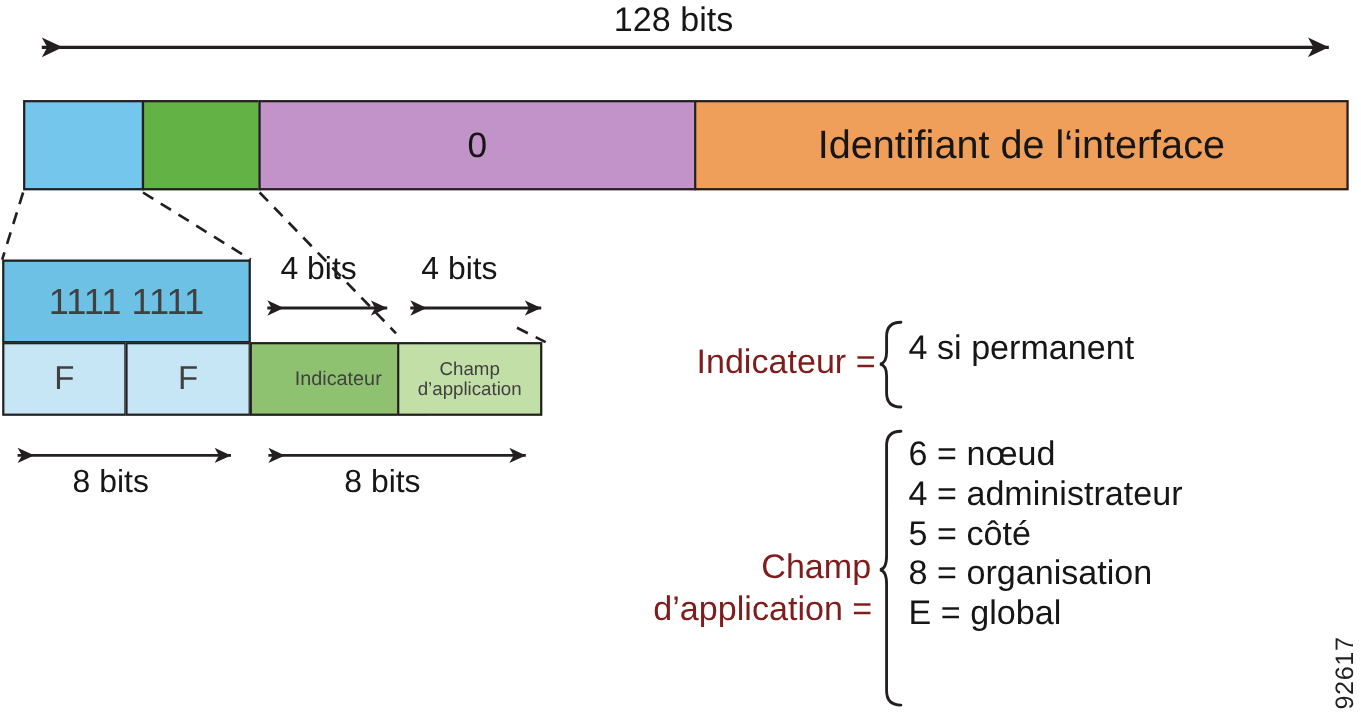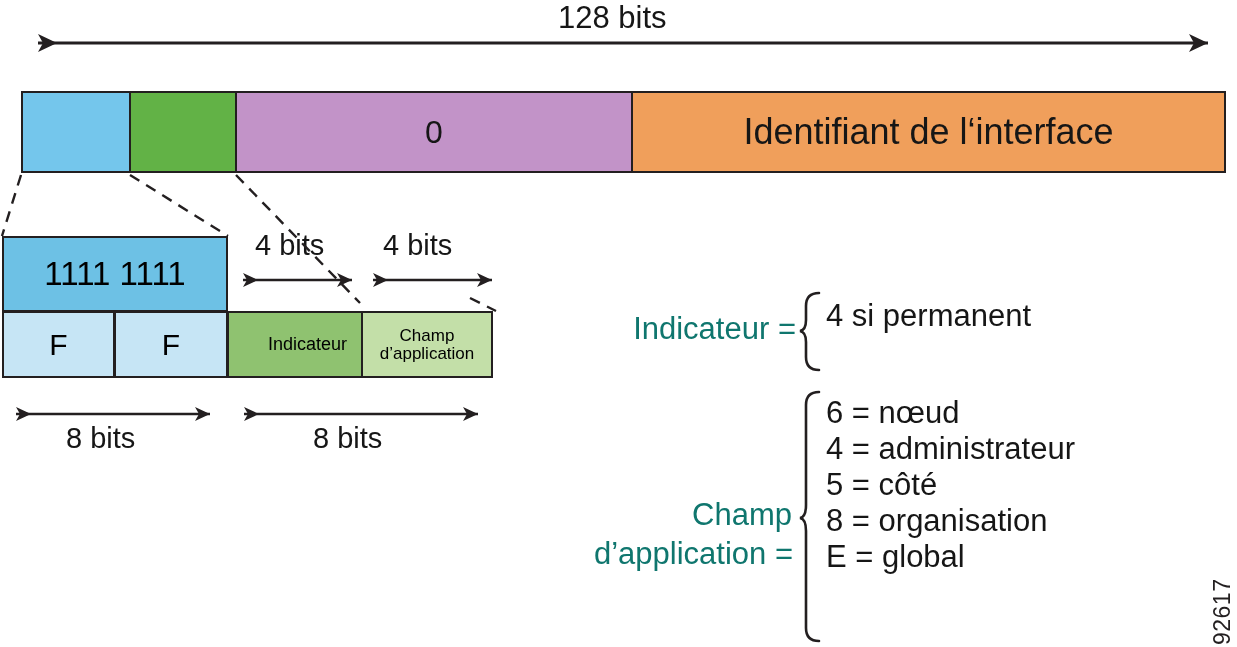--- a/index.html
+++ b/index.html
@@ -41,39 +41,39 @@
   
   .cell {
     position: absolute;
     box-sizing: border-box;
     border: 2px solid #231f20;
     display: flex;
     align-items: center;
     justify-content: center;
     text-align: center;
     line-height: 1.04;
-    color: #000000;
+    color: #404040;
   }
 
   
   #overlay {
     position: absolute;
     left: 0; top: 0;
     width: 1237px;
     height: 647px;
     pointer-events: none;
   }
 
   
   .legend-eq {
     position: absolute;
     text-align: right;
     white-space: nowrap;
     line-height: 1.16;
-    color: #0f766e;
+    color: #7f1d1d;
   }
   .legend-list {
     position: absolute;
     white-space: nowrap;
     color: #161616;
   }
   .legend-list div { line-height: 1.165; }
 
   .figure-number {
     position: absolute;

